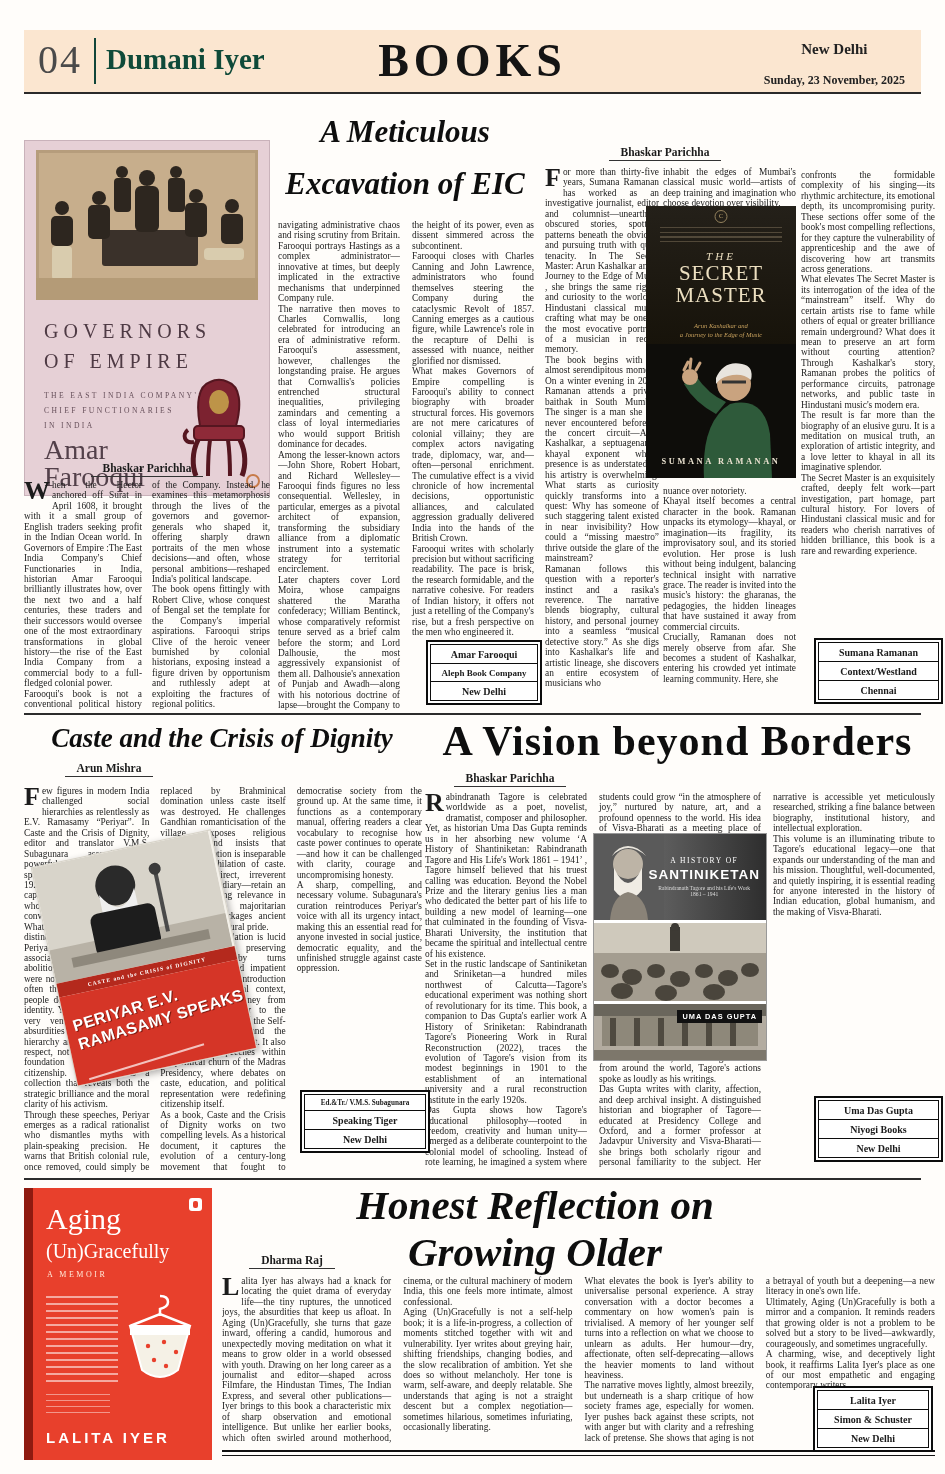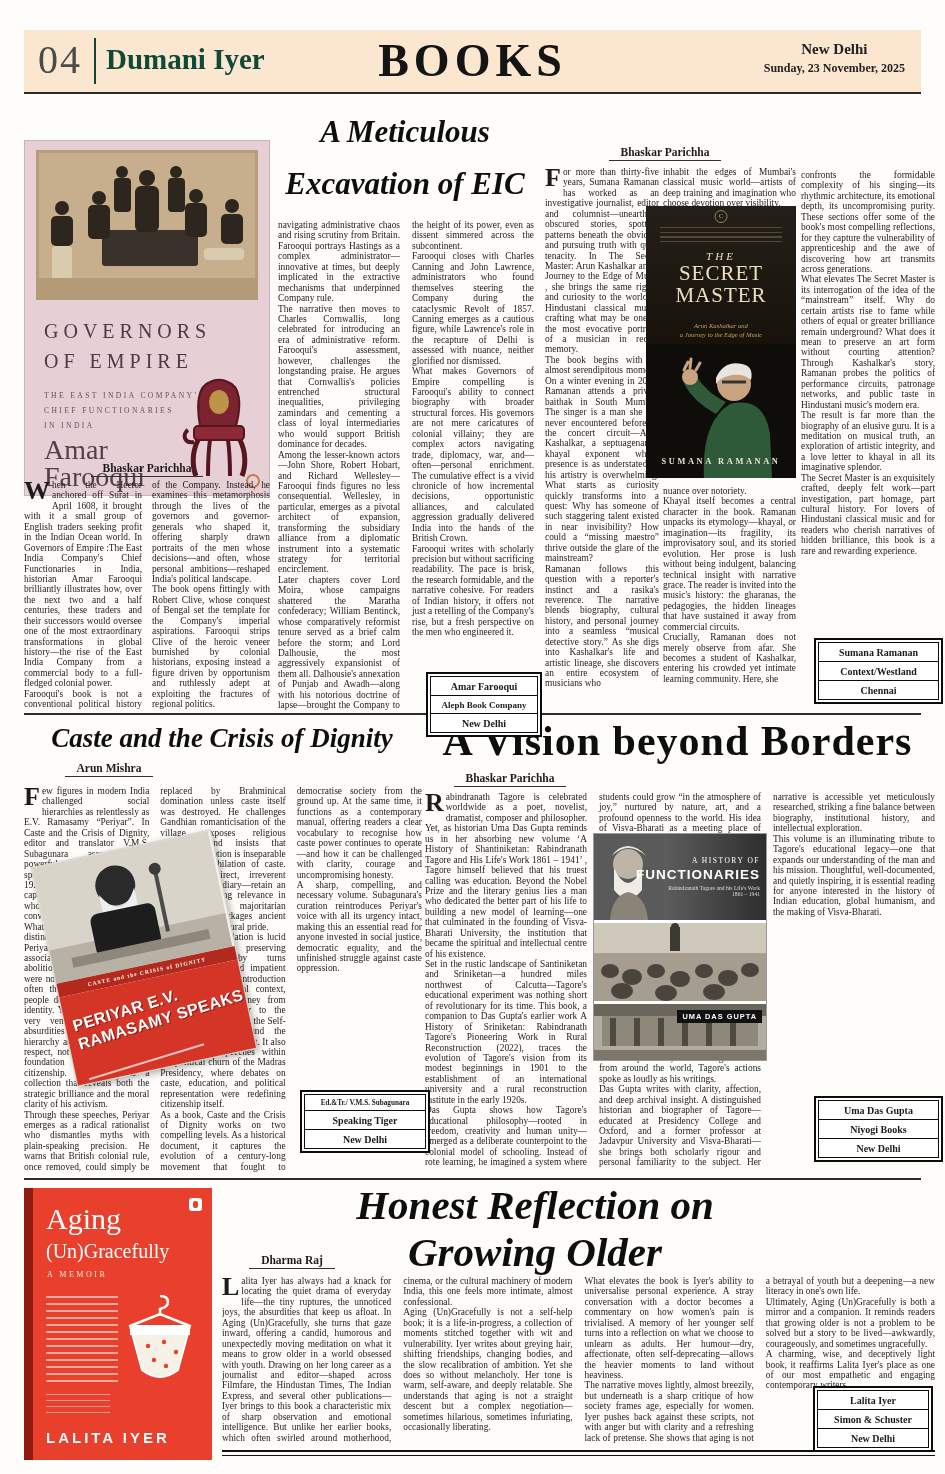--- a/index.html
+++ b/index.html
@@ -8,21 +8,21 @@
   .abs { position:absolute; }
 
   
   .header { left:24px; top:30px; width:897px; height:62px; background:#fbe6d0; border-bottom:2px solid #2a2a2a; }
   .pagenum { left:14px; top:6px; font-size:40px; color:#4a4a4a; letter-spacing:2px; font-weight:400; }
   .pagenum-divider { left:70px; top:8px; width:2px; height:46px; background:#11463a; }
   .masthead { left:82px; top:13px; font-size:29px; font-weight:700; color:#0f4a39; }
   .section-title { left:0; top:4px; width:100%; text-align:center; font-size:46px; font-weight:700; letter-spacing:5px; color:#141414; }
   .dateline { right:16px; top:11px; text-align:center; color:#222; }
   .dateline .city { font-size:15px; font-weight:700; }
-  .dateline .date { font-size:12px; font-weight:700; margin-top:3px;font-family:Liberation Serif, serif; }
+  .dateline .date { font-size:12px; font-weight:700; margin-top:15px;font-family:Liberation Serif, serif; }
 
   
   .bodytext { font-size:9.4px; line-height:1.11; text-align:justify; color:#1c1c1c; overflow:hidden; column-fill:auto; }
   .para { margin:0; }
   .dc .para:first-child::first-letter { float:left; font-size:26px; line-height:20px; padding:1px 2px 0 0; font-weight:700; }
   .headline { font-weight:700; text-align:center; color:#0e0e0e; }
   .italic { font-style:italic; }
   .byline { text-align:center; font-size:11.5px; font-weight:700; }
   .byline span { display:inline-block; border-bottom:1.2px solid #333; padding:0 12px 2px; }
   .rule { background:#2c2c2c; height:1.5px; }
@@ -86,21 +86,21 @@
   .py-band { position:absolute; left:0; top:118px; width:100%; height:14px; background:#b4291d; color:#fff;
       font-size:5.6px; letter-spacing:1px; text-align:center; line-height:14px; font-weight:700; }
   .py-red { position:absolute; left:0; top:132px; width:100%; height:90px; background:#d53527; }
   .py-title { position:absolute; left:8px; top:14px; transform:rotate(-5deg); color:#fff; font-weight:800;
       font-size:16px; line-height:19px; letter-spacing:.5px; text-shadow:1px 1px 0 #7c1a10; font-family:"Liberation Sans",sans-serif; }
   .py-line { position:absolute; left:12px; bottom:8px; width:120px; height:2px; background:rgba(255,255,255,.7); transform:rotate(-5deg); }
 
   
   .cover-sant { left:594px; top:834px; width:172px; height:226px; background:#fff; z-index:2; box-shadow:0 0 0 1px #999; }
   .st-b1 { position:absolute; left:0; top:0; width:172px; height:86px; background:linear-gradient(90deg,#7d7d7d,#2e2e2e); }
-  .st-text { position:absolute; right:6px; top:22px; text-align:right; color:#fff; }
+  .st-text { position:absolute; right:6px; top:22px; text-align:center; color:#fff; }
   .st-kicker { font-size:7.5px; letter-spacing:1.5px; }
   .st-title { font-size:13.5px; font-weight:700; letter-spacing:1px; margin-top:2px; font-family:"Liberation Sans",sans-serif; }
   .st-sub { font-size:5.6px; color:#ddd; margin-top:3px; }
   .st-years { font-size:5.6px; color:#ddd; }
   .st-b2 { position:absolute; left:0; top:89px; width:172px; height:78px; }
   .st-b3 { position:absolute; left:0; top:170px; width:172px; height:56px; }
   .st-author { position:absolute; right:4px; top:176px; background:#111; color:#fff; font-size:7.4px; font-weight:700;
       letter-spacing:1px; padding:2px 5px; z-index:3; font-family:"Liberation Sans",sans-serif; }
 
   
@@ -112,21 +112,21 @@
   .ag-t2 { position:absolute; left:22px; top:52px; color:#fff; font-size:20px; }
   .ag-sub { position:absolute; left:23px; top:82px; color:#ffe9d8; font-size:8px; letter-spacing:2.5px; }
   .ag-blurb { position:absolute; left:22px; top:108px; width:72px; height:88px;
       background:repeating-linear-gradient(rgba(255,255,255,.55) 0 1.6px, transparent 1.6px 7px); }
   .ag-blurb2 { position:absolute; left:22px; top:206px; width:64px; height:22px;
       background:repeating-linear-gradient(rgba(255,255,255,.45) 0 1.4px, transparent 1.4px 6px); }
   .ag-author { position:absolute; left:22px; bottom:14px; color:#fff; font-size:15px; font-weight:700; letter-spacing:3px; font-family:"Liberation Sans",sans-serif; }
   .ag-briefs { position:absolute; right:12px; top:104px; }
 
   
-  .box-eic { left:426px; top:672px; width:108px; }
+  .box-eic { left:426px; top:640px; width:108px; }
   .box-secret { left:814px; top:638px; width:121px; }
   .box-caste { left:300px; top:1090px; width:122px; }
   .box-vision { left:814px; top:1096px; width:121px; }
   .box-aging { left:813px; top:1386px; width:112px; }
 </style>
 </head>
 <body>
 
 <div class="page">
 
@@ -341,21 +341,21 @@
     <div class="st-b1">
       <svg width="70" height="86" viewBox="0 0 70 86" style="position:absolute;left:0;top:0;">
         <rect width="70" height="86" fill="#5a5a5a"></rect>
         <circle cx="34" cy="30" r="15" fill="#bdb4a6"></circle>
         <path d="M20 34 Q34 64 48 34 L48 56 Q34 74 20 56 Z" fill="#f0ece4"></path>
         <path d="M16 86 Q18 62 34 58 Q52 62 54 86 Z" fill="#8a8378"></path>
         <path d="M18 22 Q34 6 52 22 Q44 12 34 12 Q24 12 18 22 Z" fill="#e9e5dc"></path>
       </svg>
       <div class="st-text">
         <div class="st-kicker">A HISTORY OF</div>
-        <div class="st-title">FUNCTIONARIES</div>
+        <div class="st-title">SANTINIKETAN</div>
         <div class="st-sub">Rabindranath Tagore and his Life's Work</div>
         <div class="st-years">1861 – 1941</div>
       </div>
     </div>
     <div class="st-b2">
       <svg width="172" height="78" viewBox="0 0 172 78">
         <rect width="172" height="78" fill="#a49d90"></rect>
         <rect x="0" y="0" width="172" height="30" fill="#cfc9bc"></rect>
         <rect x="76" y="4" width="10" height="24" fill="#3d3a34"></rect>
         <circle cx="81" cy="4" r="4" fill="#3d3a34"></circle>

